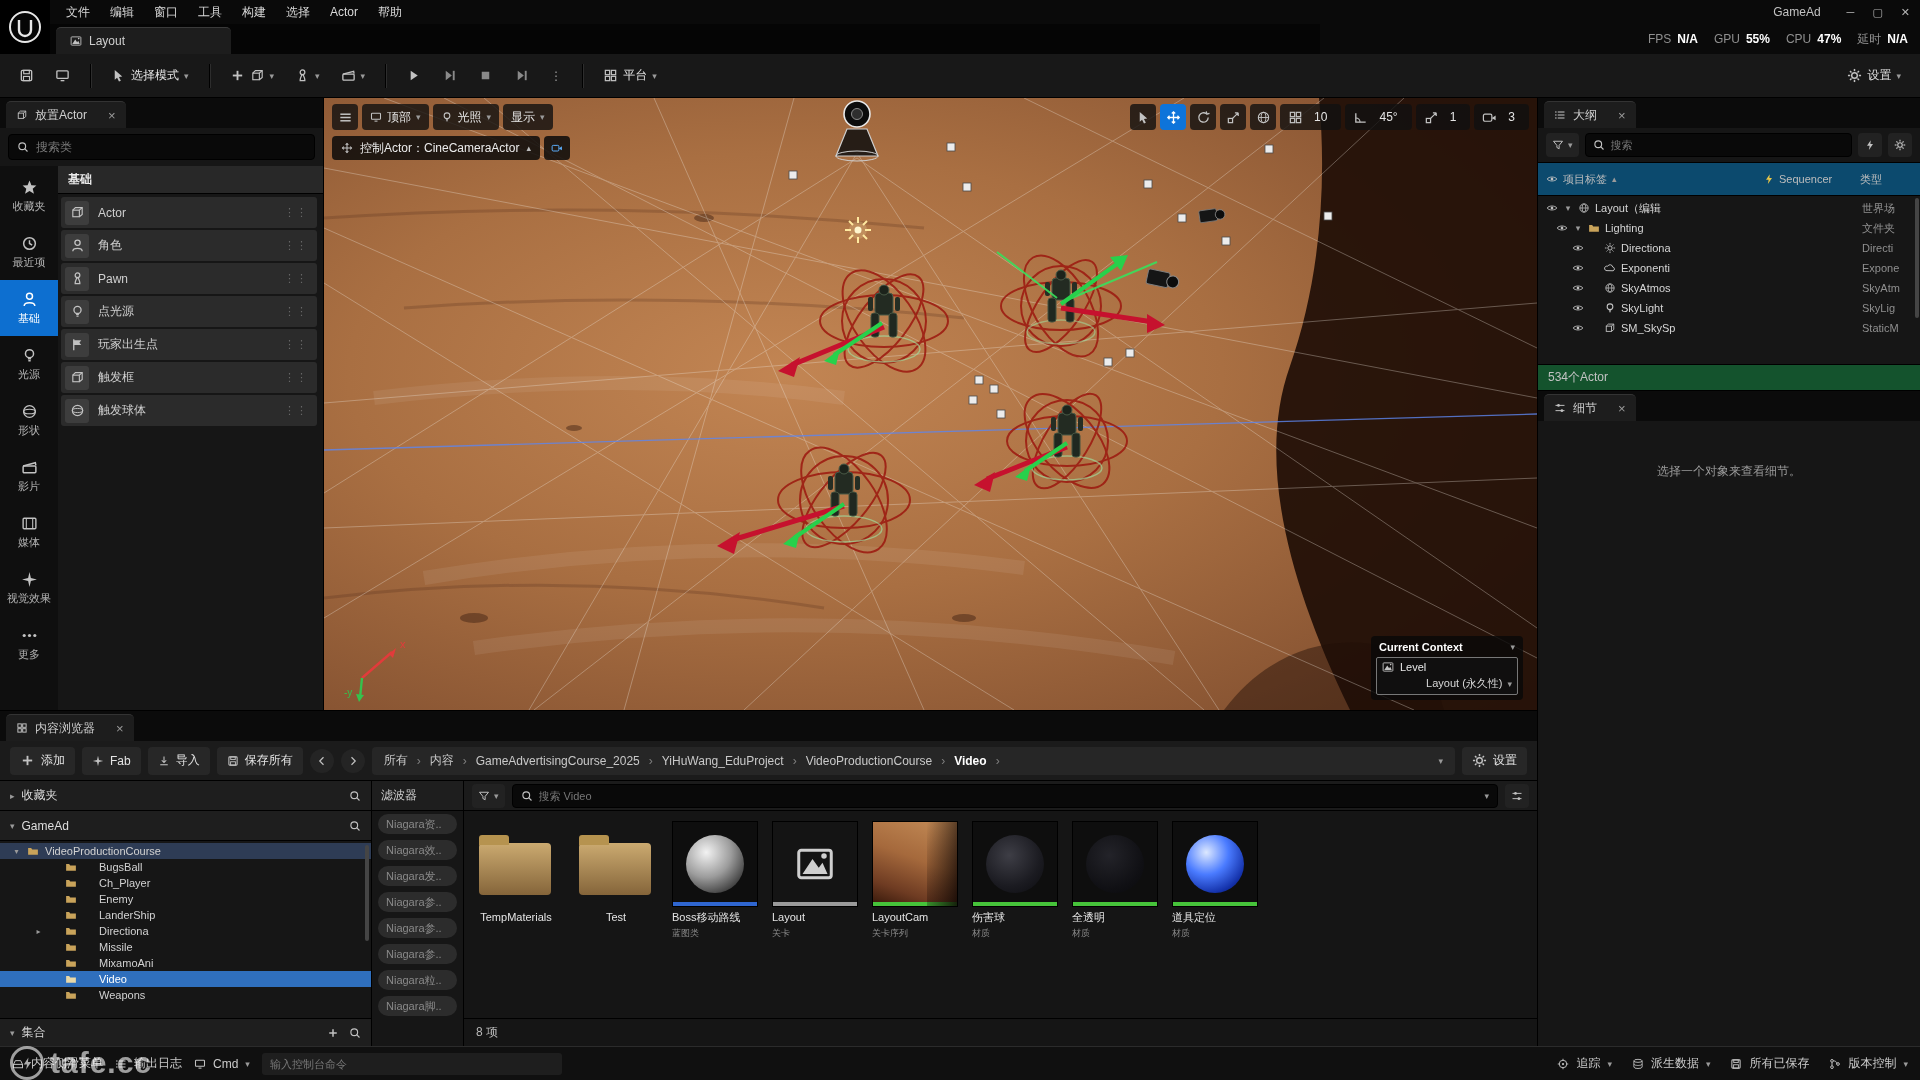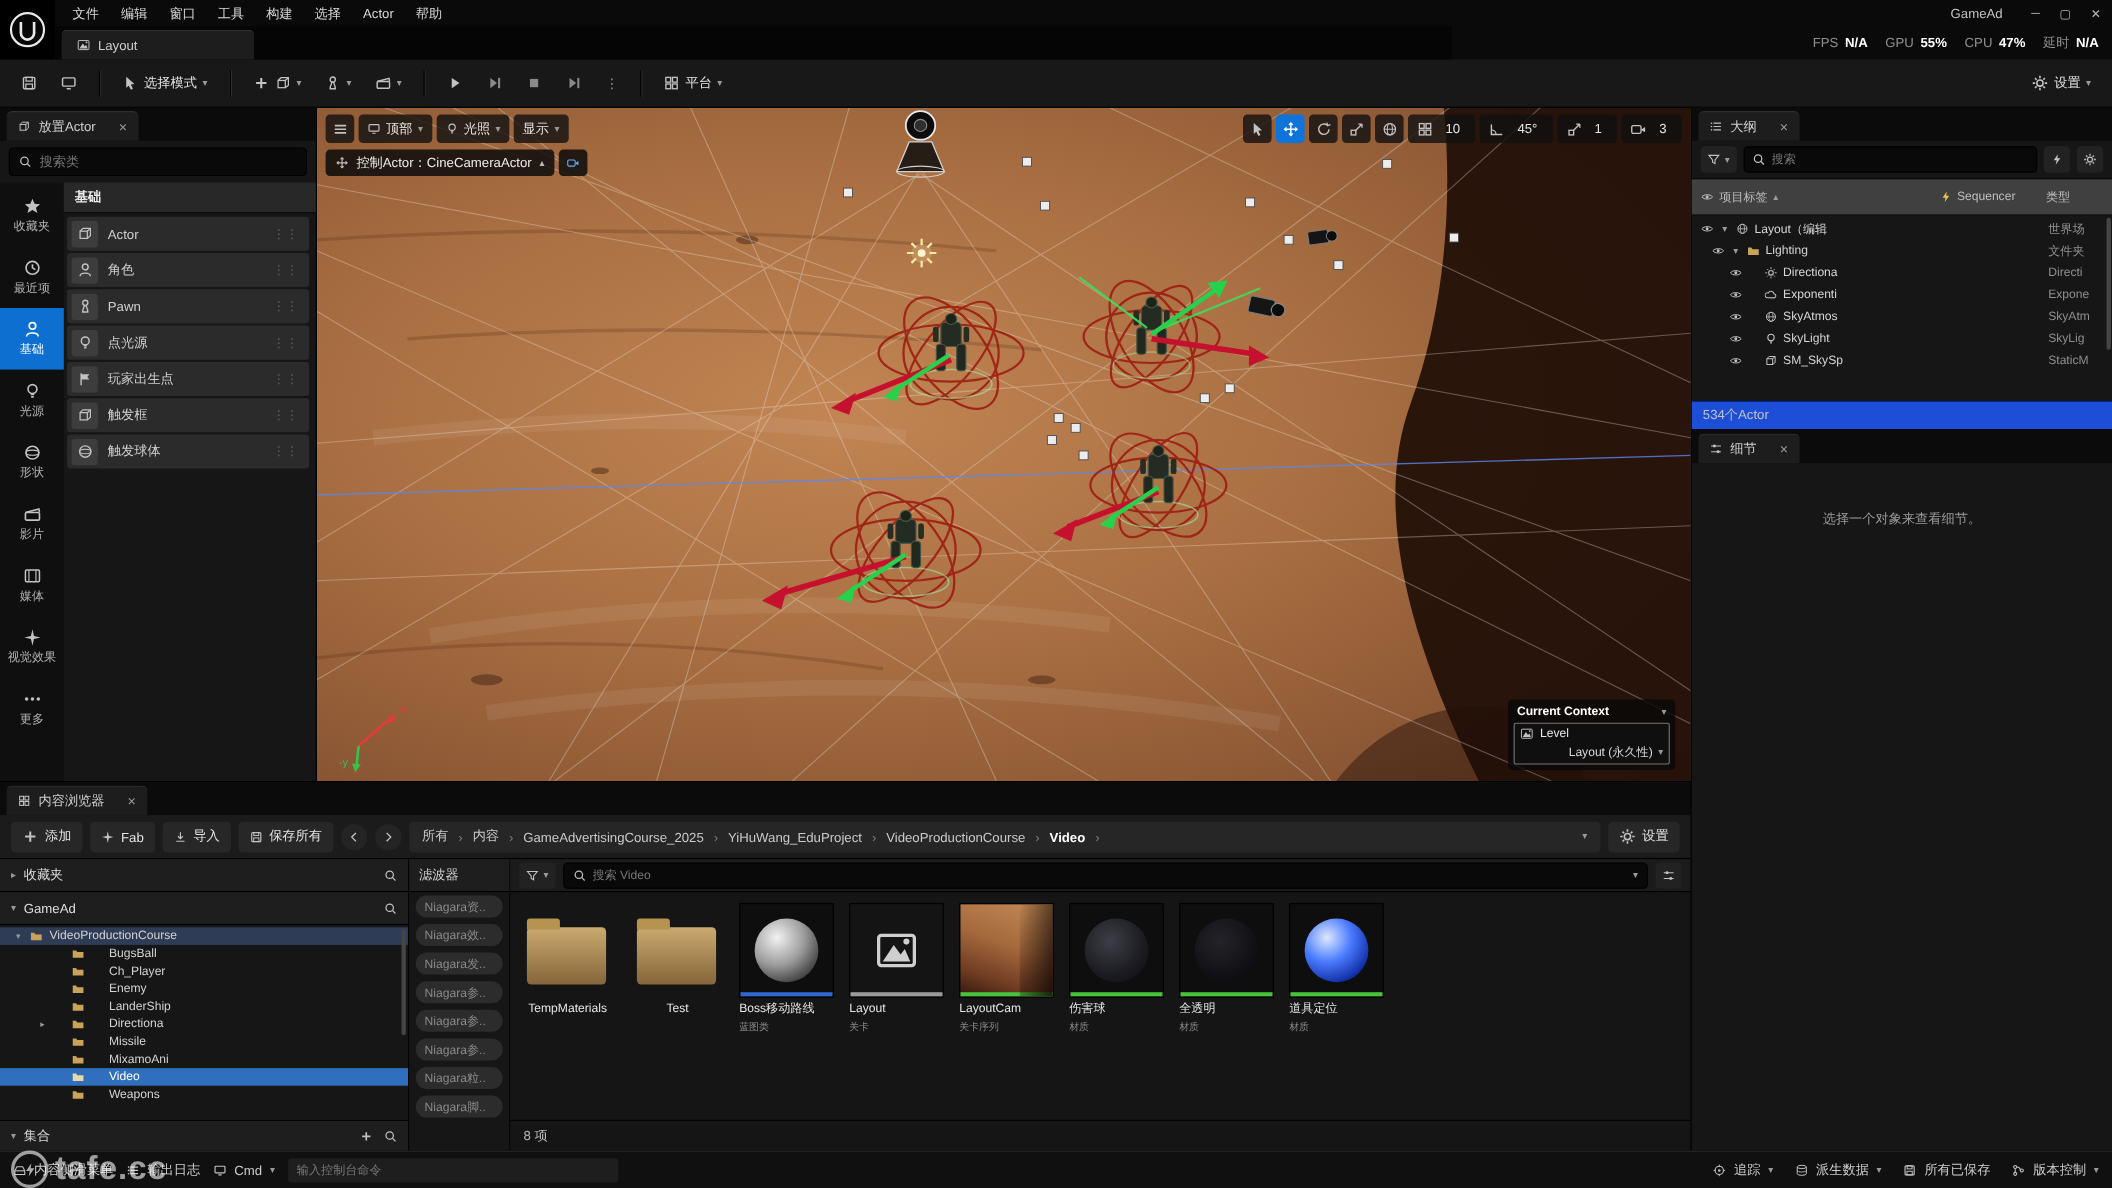--- a/index.html
+++ b/index.html
@@ -40,21 +40,21 @@
 .left-stack{width:1537px;display:flex;flex-direction:column;}
 .upper{height:612px;display:flex;min-height:0;}
 .right-stack{width:383px;display:flex;flex-direction:column;border-left:1px solid #000;background:#101010;}
 
 
 .panel-tabrow{height:30px;background:#0b0b0b;display:flex;align-items:flex-end;padding-left:3px;flex:none;}
 .panel-tab{height:27px;background:#1d1d1d;border-radius:5px 5px 0 0;display:flex;align-items:center;gap:7px;padding:0 10px;margin-left:3px;border-top:1px solid #333;}
 .panel-tab .close{color:#9a9a9a;margin-left:14px;font-size:13px;}
 
 
-.place-panel{width:288px;background:#161616;border-right:1px solid #000;display:flex;flex-direction:column;}
+.place-panel{width:324px;background:#161616;border-right:1px solid #000;display:flex;flex-direction:column;}
 .pp-search{margin:6px 8px;display:flex;align-items:center;gap:7px;background:#090909;border:1px solid #000;border-radius:4px;height:26px;padding:0 8px;flex:none;}
 .pp-search input{flex:1;background:transparent;border:none;color:#ddd;font-size:12px;min-width:0;}
 .pp-search input::placeholder{color:#777;}
 .pp-body{flex:1;display:flex;min-height:0;}
 .pp-strip{width:58px;background:#0f0f0f;display:flex;flex-direction:column;padding-top:2px;flex:none;}
 .pp-cat{height:56px;display:flex;flex-direction:column;align-items:center;justify-content:center;gap:5px;color:#b2b2b2;font-size:11px;text-align:center;line-height:1.05;}
 .pp-cat svg.ic{width:17px;height:17px;}
 .pp-cat.active{background:#0d6fd0;color:#fff;}
 .pp-cat.active svg.ic{color:#fff;}
 .pp-right{flex:1;display:flex;flex-direction:column;min-width:0;}
@@ -87,34 +87,34 @@
 .vp-axis{position:absolute;left:16px;bottom:8px;width:74px;height:72px;}
 
 
 .outliner{height:292px;display:flex;flex-direction:column;background:#161616;}
 .ol-toolbar{display:flex;gap:6px;align-items:center;padding:5px 8px;flex:none;}
 .ol-filter{height:24px;display:flex;align-items:center;gap:4px;padding:0 6px;background:#222;border-radius:4px;}
 .ol-search{flex:1;height:24px;display:flex;align-items:center;gap:6px;background:#090909;border:1px solid #000;border-radius:4px;padding:0 7px;}
 .ol-search input{flex:1;background:transparent;border:none;color:#ddd;font-size:11px;min-width:0;}
 .ol-search input::placeholder{color:#777;}
 .ol-iconbtn{width:24px;height:24px;border-radius:4px;background:#222;display:flex;align-items:center;justify-content:center;}
-.ol-cols{display:flex;align-items:center;height:24px;padding:16px 8px;color:#bdbdbd;border-top:1px solid #000;border-bottom:1px solid #000;background:#404040;font-size:11px;gap:5px;flex:none;}
+.ol-cols{display:flex;align-items:center;height:24px;padding:16px 8px;color:#bdbdbd;border-top:1px solid #000;border-bottom:1px solid #000;background:#0c4a6e;font-size:11px;gap:5px;flex:none;}
 .ol-cols .c-label{flex:1;display:flex;align-items:center;gap:5px;}
 .ol-cols .c-seq{width:92px;display:flex;align-items:center;gap:4px;}
 .ol-cols .c-type{width:52px;}
 .ol-rows{flex:1;overflow:hidden;padding-top:2px;position:relative;}
 .ol-row{height:20px;display:flex;align-items:center;gap:5px;padding:0 6px 0 8px;font-size:11px;color:#d6d6d6;}
 .ol-row .eye{color:#7e7e7e;display:flex;}
 .ol-row .tw{width:10px;color:#9a9a9a;font-size:9px;text-align:center;flex:none;}
 .ol-row .name{flex:1;white-space:nowrap;overflow:hidden;}
 .ol-row .type{width:52px;color:#8f8f8f;white-space:nowrap;overflow:hidden;flex:none;}
 .ol-row.i1{padding-left:18px;}
 .ol-row.i2{padding-left:34px;}
 .ol-scroll{position:absolute;right:1px;top:2px;width:4px;height:120px;background:#454545;border-radius:2px;}
-.ol-footer{height:26px;background:#1d4ed8;border-top:1px solid #000;display:flex;align-items:center;padding:0 10px;color:#c2c2c2;flex:none;}
+.ol-footer{height:26px;background:#14532d;border-top:1px solid #000;display:flex;align-items:center;padding:0 10px;color:#c2c2c2;flex:none;}
 
 
 .details{flex:1;background:#161616;border-top:1px solid #000;display:flex;flex-direction:column;min-height:0;}
 .details-empty{padding-top:42px;text-align:center;color:#9b9b9b;font-size:12px;}
 
 
 .content-browser{height:336px;background:#141414;border-top:1px solid #000;display:flex;flex-direction:column;}
 .cb-toolbar{height:40px;display:flex;align-items:center;gap:7px;padding:0 10px;background:#1b1b1b;border-bottom:1px solid #000;flex:none;}
 .cb-btn{height:28px;padding:0 10px;background:#272727;border-radius:4px;display:inline-flex;align-items:center;gap:6px;color:#e4e4e4;}
 .nav-btn{width:24px;height:24px;border-radius:50%;background:#242424;color:#9a9a9a;display:flex;align-items:center;justify-content:center;flex:none;}

